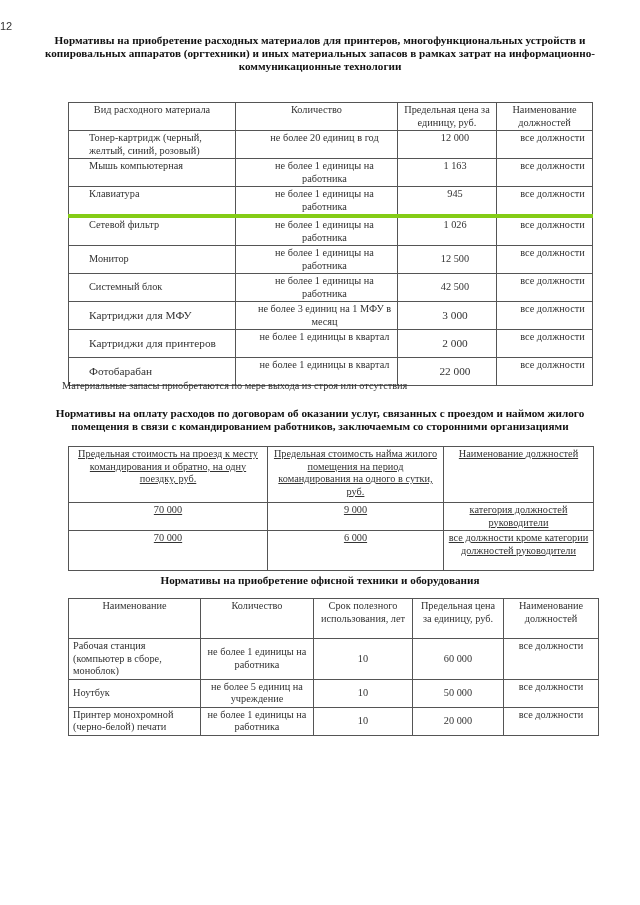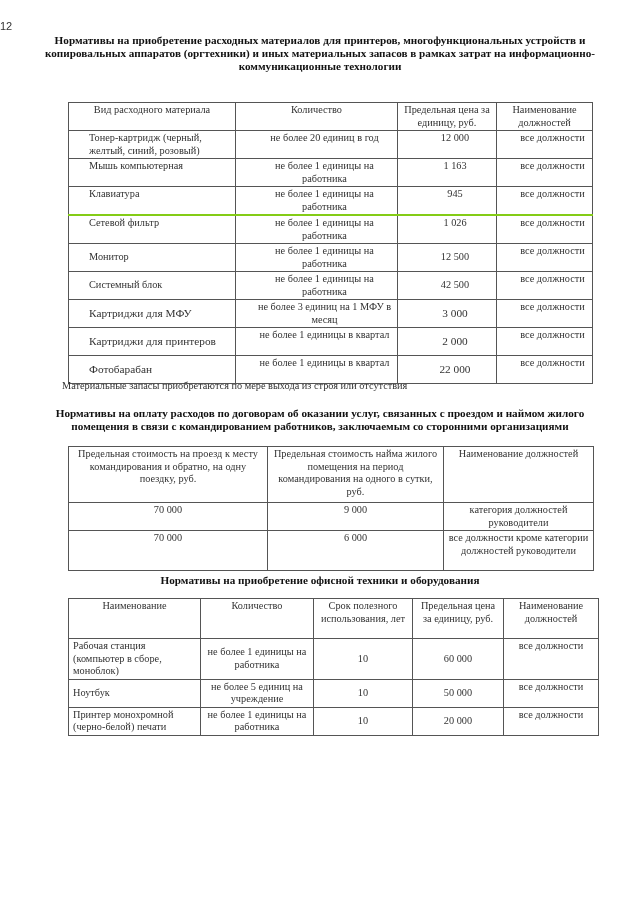--- a/index.html
+++ b/index.html
@@ -27,24 +27,24 @@
     }
     th { text-align: center; }
     .c { text-align: center; }
     .l { text-align: left; }
     .mid { vertical-align: middle; }
     .big { font-size: 11.3px; }
     .note {
       position: absolute; left: 62px; top: 380px; font-size: 10.3px; color: #333;
     }
     #t1 { left: 68px; top: 102px; width: 524px; }
-    #t2 { left: 68px; top: 446px; width: 525px; }
+    #t2 { left: 68px; top: 446px; width: 525px; text-decoration: underline; }
     #t3 { left: 68px; top: 598px; width: 530px; }
     #t1 td { border-color: #555; padding-left: 20px; }
-    #t1 tr.thick td { border-bottom: 2px solid #84cc16; }
+    #t1 tr.thick td { border-bottom: 4px solid #84cc16; }
   </style>
 </head>
 <body>
 
 <div class="page-num">12</div>
 
 <div class="title" style="top:34px;">Нормативы на приобретение расходных материалов для принтеров, многофункциональных устройств и копировальных аппаратов (оргтехники) и иных материальных запасов в рамках затрат на информационно-коммуникационные технологии</div>
 
 <table id="t1">
   <colgroup>

